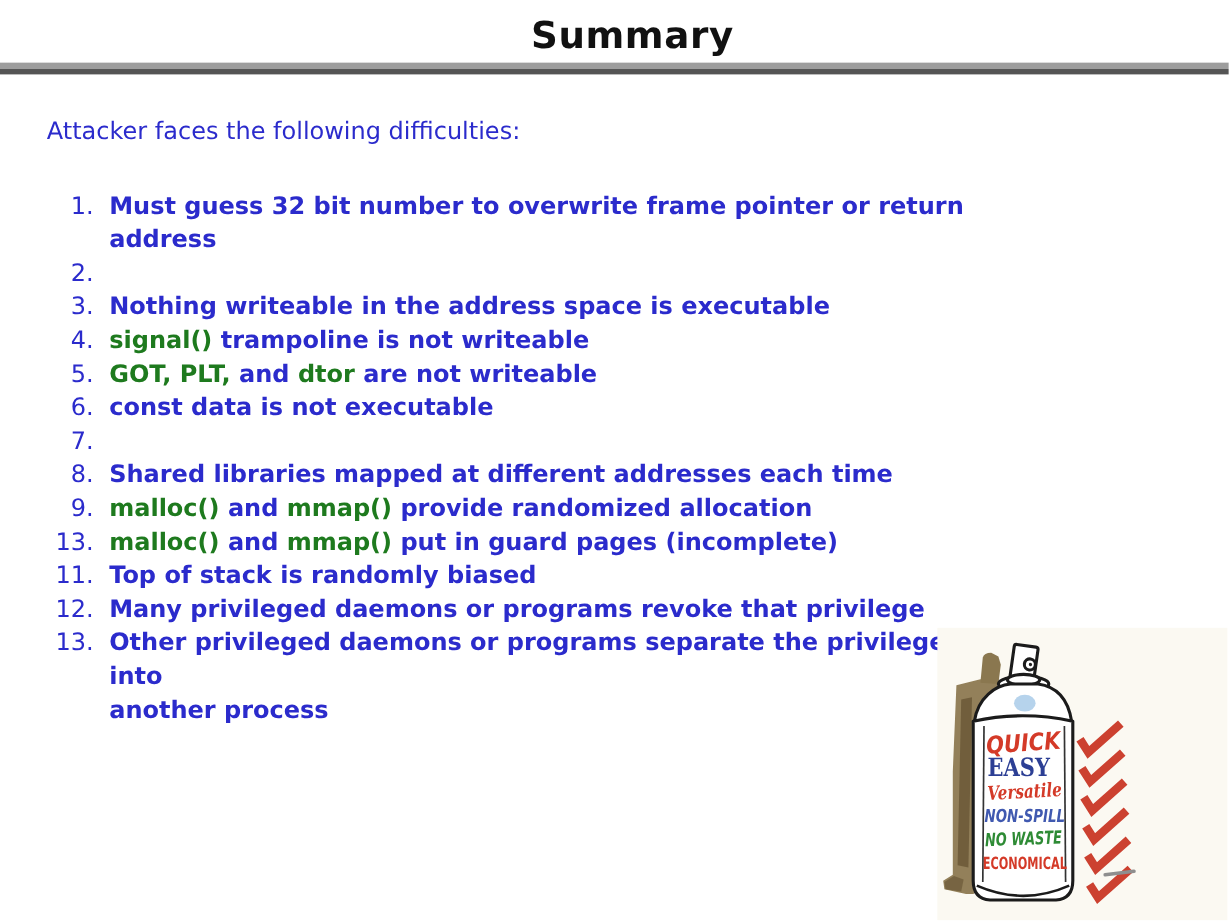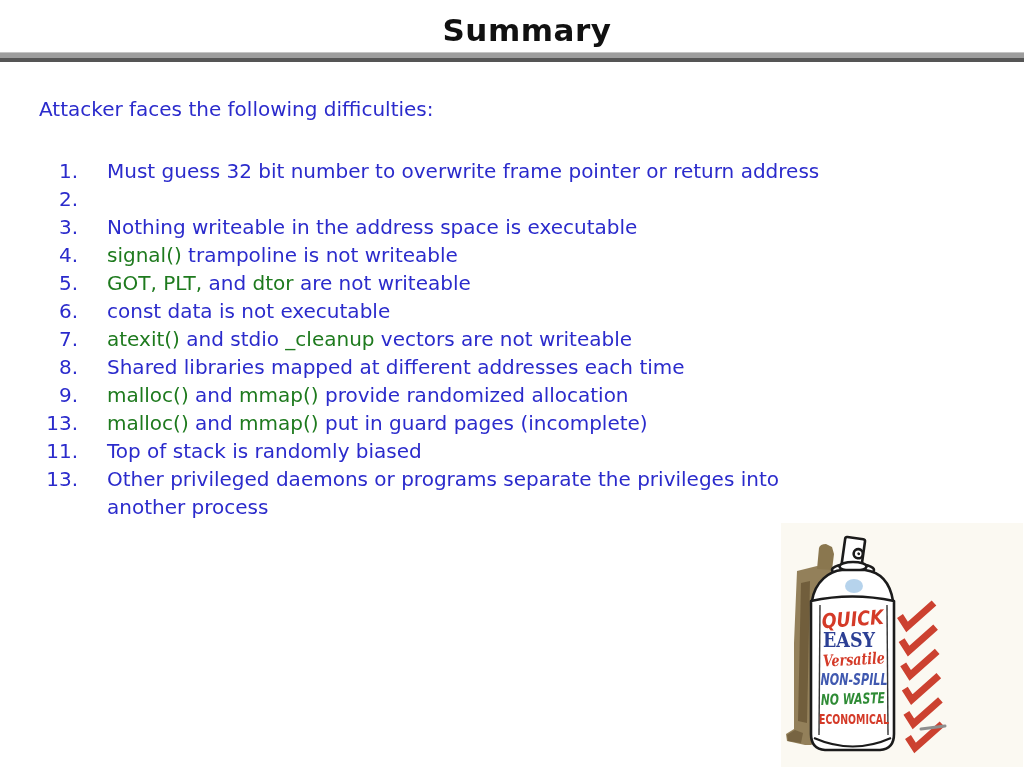--- a/index.html
+++ b/index.html
@@ -32,21 +32,21 @@
   }
   .difficulty-list{
     position:absolute;top:157px;left:0;width:860px;
     font-size:20px;line-height:28px;color:var(--blue);
   }
   .row{display:flex;align-items:flex-start;}
   .num{
     flex:0 0 78px;text-align:right;white-space:nowrap;
   }
   .txt{
-    margin-left:29px;max-width:760px;
+    margin-left:13px;max-width:760px;font-weight:bold;
   }
   .code{color:var(--green);}
   svg text{user-select:none;}
   .t-quick{font:italic 800 20px "DejaVu Sans",sans-serif;fill:#d43a28;}
   .t-easy{font:800 21px "DejaVu Serif",serif;fill:#2c3f94;}
   .t-versatile{font:italic 700 16px "DejaVu Serif",serif;fill:#d43a28;}
   .t-nonspill{font:italic 800 15px "DejaVu Sans",sans-serif;fill:#4059b0;}
   .t-nowaste{font:italic 800 15px "DejaVu Sans",sans-serif;fill:#2e8b35;}
   .t-economical{font:800 14px "DejaVu Sans",sans-serif;fill:#d43a28;}
 </style>
@@ -79,37 +79,40 @@
       <div class="row">
         <span class="num">5.</span>
         <span class="txt"><span class="code">GOT, PLT,</span><span> and </span><span class="code">dtor</span><span> are not writeable</span></span>
       </div>
       <div class="row">
         <span class="num">6.</span>
         <span class="txt"><span>const data is not executable</span></span>
       </div>
       <div class="row">
         <span class="num">7.</span>
-        <span class="txt"><span class="code">atexit()</span><span> and stdio </span><span class="code">_cleanup</span><span> vectors are not writeable</span></span>
       </div>
       <div class="row">
         <span class="num">8.</span>
         <span class="txt"><span>Shared libraries mapped at different addresses each time</span></span>
       </div>
       <div class="row">
         <span class="num">9.</span>
         <span class="txt"><span class="code">malloc()</span><span> and </span><span class="code">mmap()</span><span> provide randomized allocation</span></span>
       </div>
       <div class="row">
         <span class="num">13.</span>
         <span class="txt"><span class="code">malloc()</span><span> and </span><span class="code">mmap()</span><span> put in guard pages (incomplete)</span></span>
       </div>
       <div class="row">
         <span class="num">11.</span>
         <span class="txt"><span>Top of stack is randomly biased</span></span>
+      </div>
+      <div class="row">
+        <span class="num">12.</span>
+        <span class="txt"><span>Many privileged daemons or programs revoke that privilege</span></span>
       </div>
       <div class="row">
         <span class="num">13.</span>
         <span class="txt"><span>Other privileged daemons or programs separate the privileges into</span><br><span>another process</span></span>
       </div>
     </div>
 
   <svg viewBox="0 0 242 244" style="position:absolute;left:781px;top:523px;width:242px;height:244px;" xmlns="http://www.w3.org/2000/svg">
 
     <rect x="0" y="0" width="242" height="244" fill="#fbf9f2"></rect>

